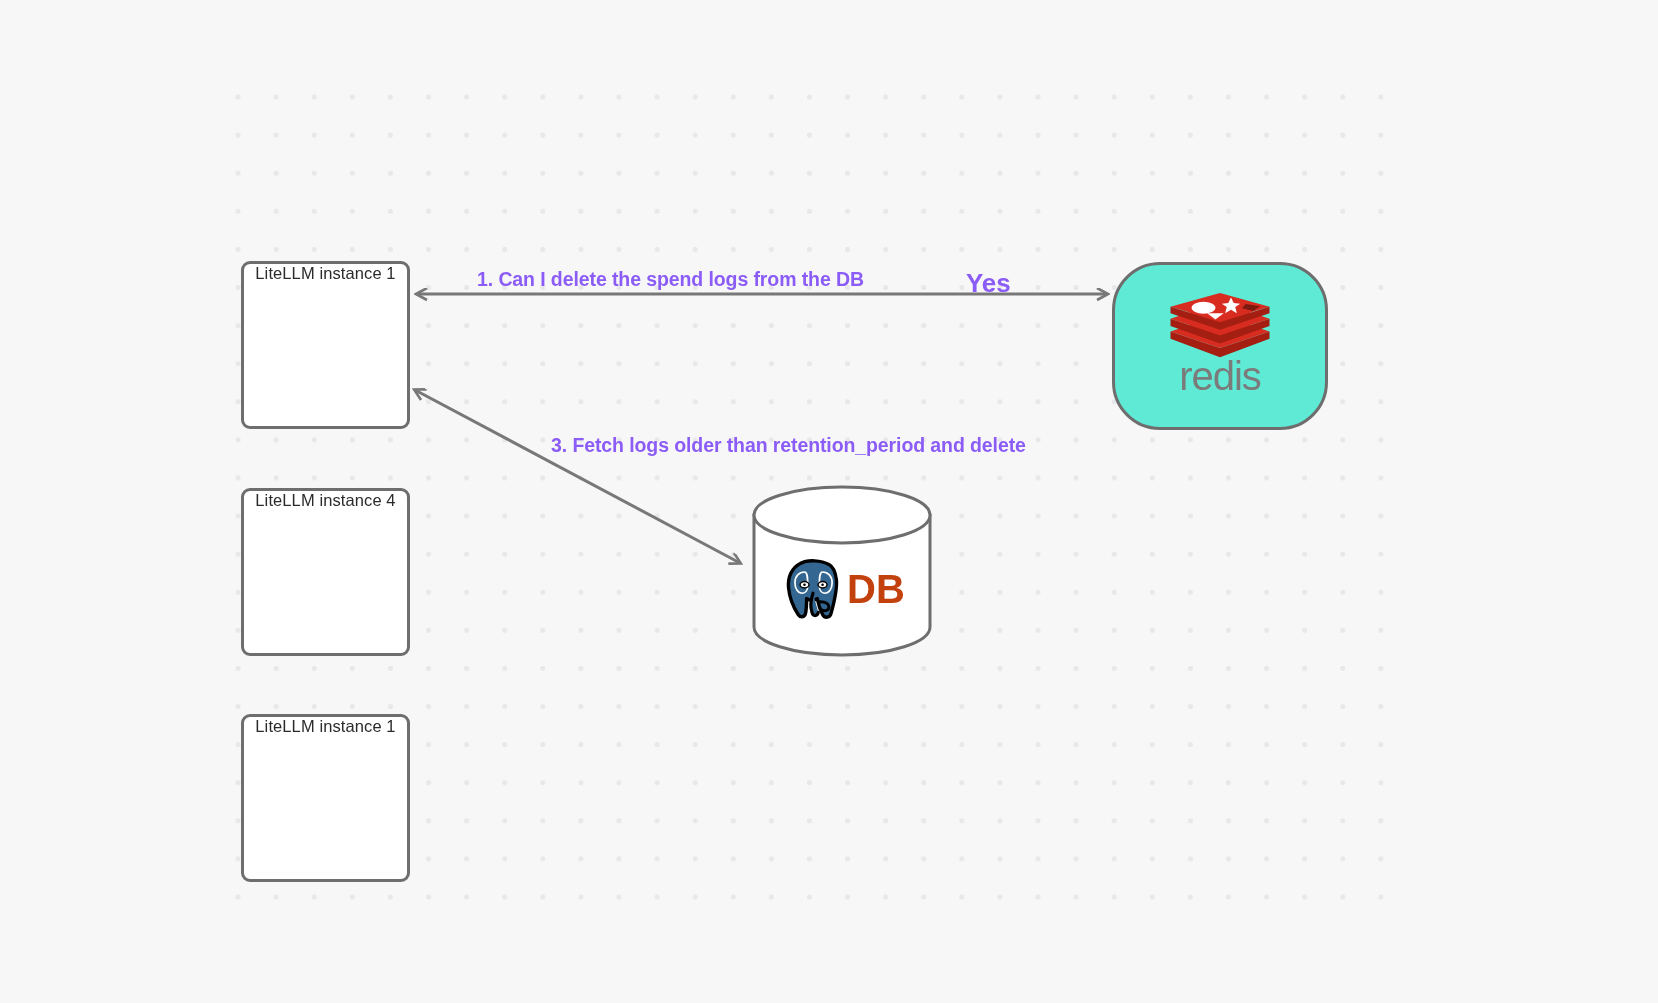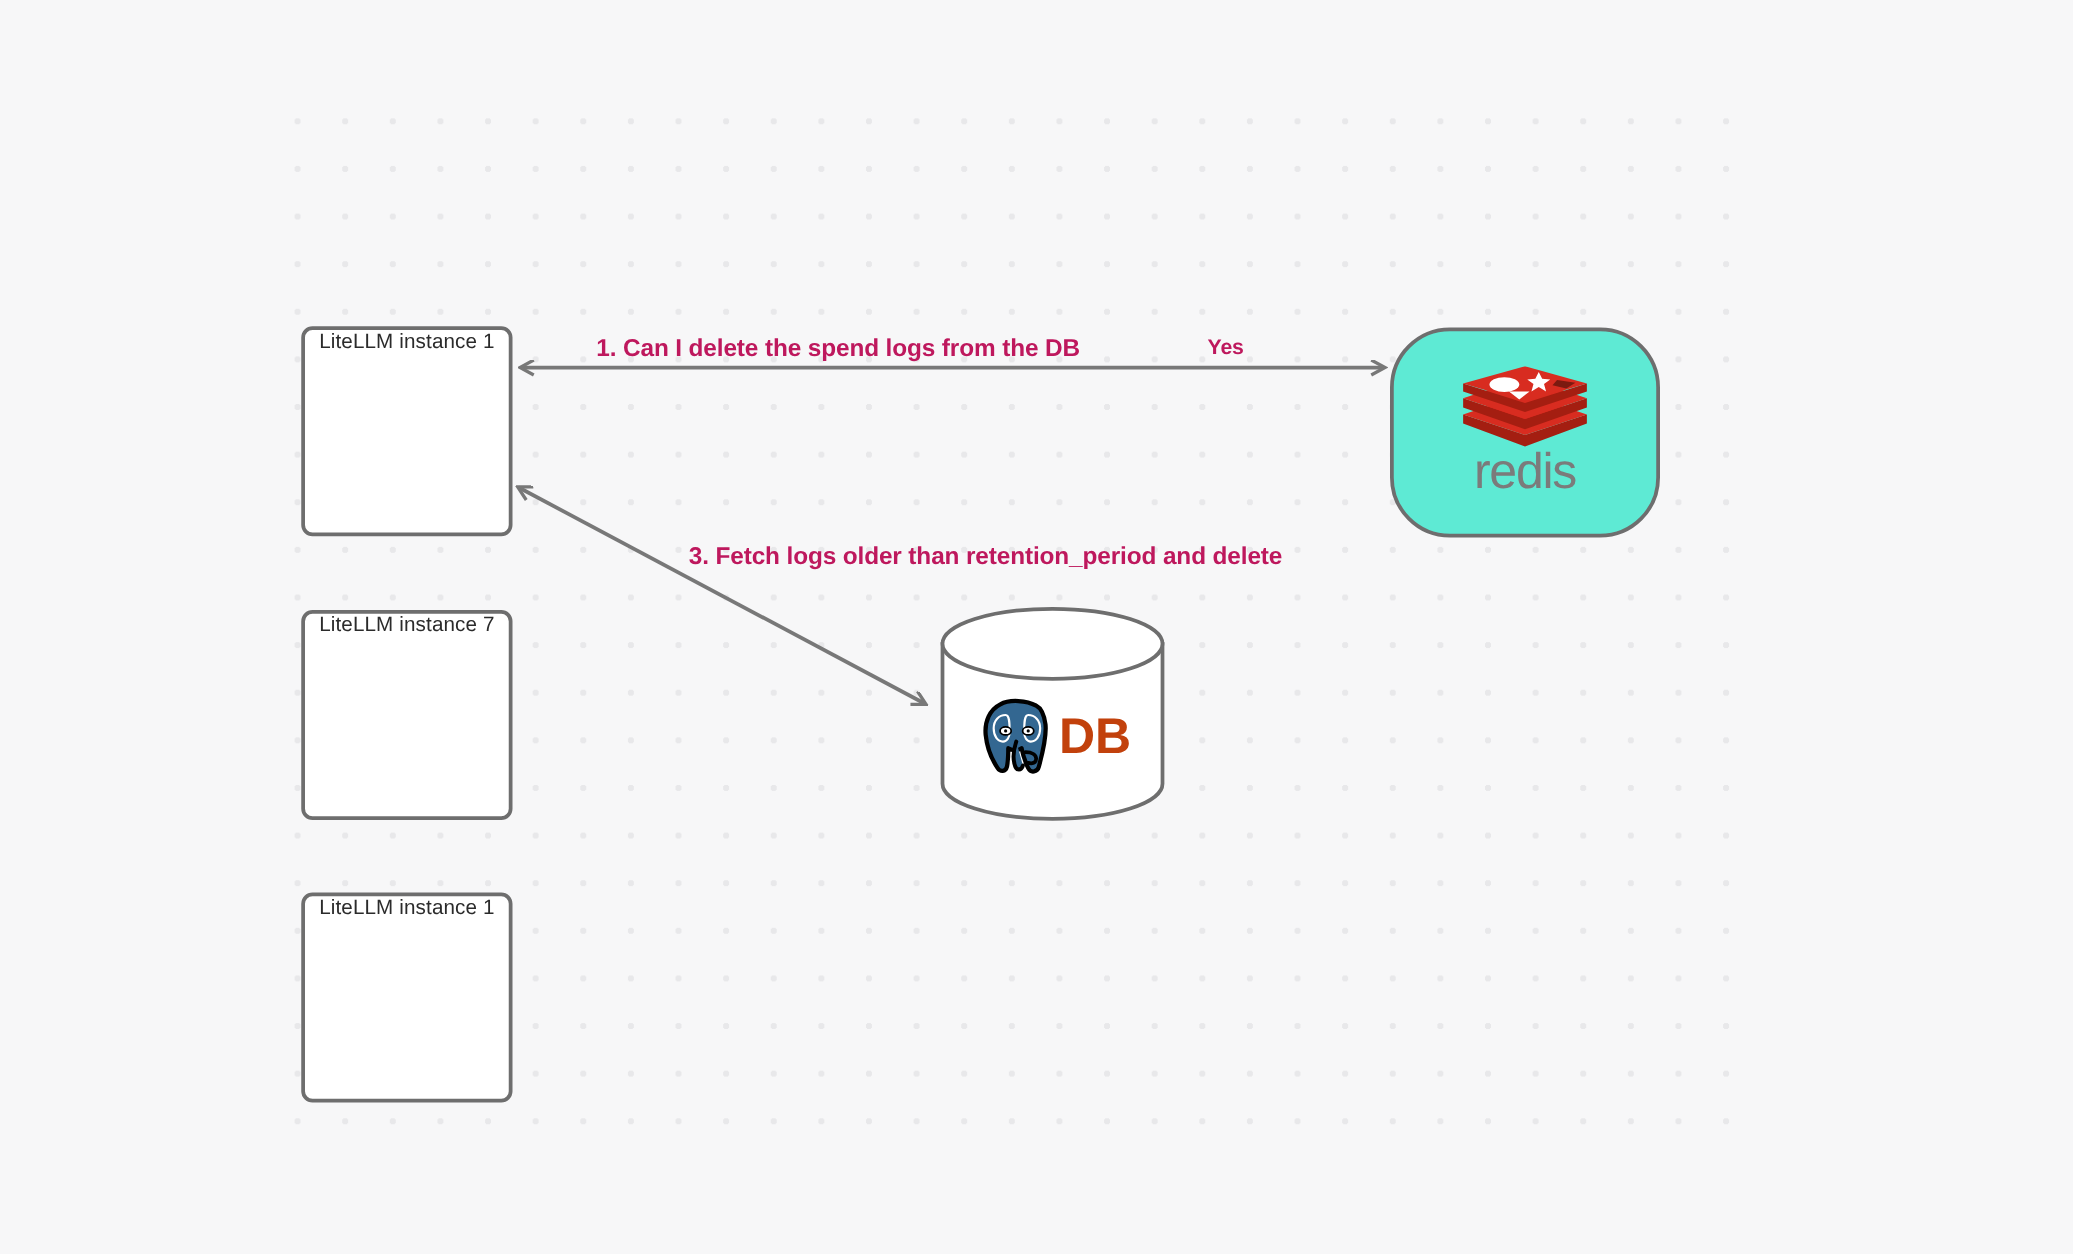--- a/index.html
+++ b/index.html
@@ -108,33 +108,33 @@
     left: 0; top: 0;
     width: 1658px;
     height: 1003px;
     pointer-events: none;
   }
   
   .edge-label {
     position: absolute;
     font-family: "Liberation Sans", sans-serif;
     font-weight: bold;
-    color: #be185d;
+    color: #8b5cf6;
     white-space: nowrap;
     letter-spacing: -0.1px;
   }
   #edge-label-1 {
     left: 477px;
     top: 268px;
     font-size: 19.5px;
   }
   #edge-label-1-answer {
     left: 966px;
     top: 268px;
-    font-size: 17px;
+    font-size: 26px;
   }
   #edge-label-2 {
     left: 551px;
     top: 434px;
     font-size: 19.5px;
   }
 </style>
 </head>
 <body>
 
@@ -161,21 +161,21 @@
 
   <div class="edge-label" id="edge-label-1-answer">Yes</div>
 
   <div class="edge-label" id="edge-label-2">3.  Fetch logs older than retention_period and delete</div>
 
   <div class="node-box" id="litellm-1">
     <span class="node-label">LiteLLM instance 1</span>
   </div>
 
   <div class="node-box" id="litellm-2">
-    <span class="node-label">LiteLLM instance 7</span>
+    <span class="node-label">LiteLLM instance 4</span>
   </div>
 
   <div class="node-box" id="litellm-3">
     <span class="node-label">LiteLLM instance 1</span>
   </div>
 
   <div id="redis-node">
     <svg id="redis-logo-mark" viewBox="0 0 120 72" xmlns="http://www.w3.org/2000/svg">
 
       <path d="M60 70 L6 50 L6 42 L60 60 L114 42 L114 50 Z" fill="#a41e11"></path>

